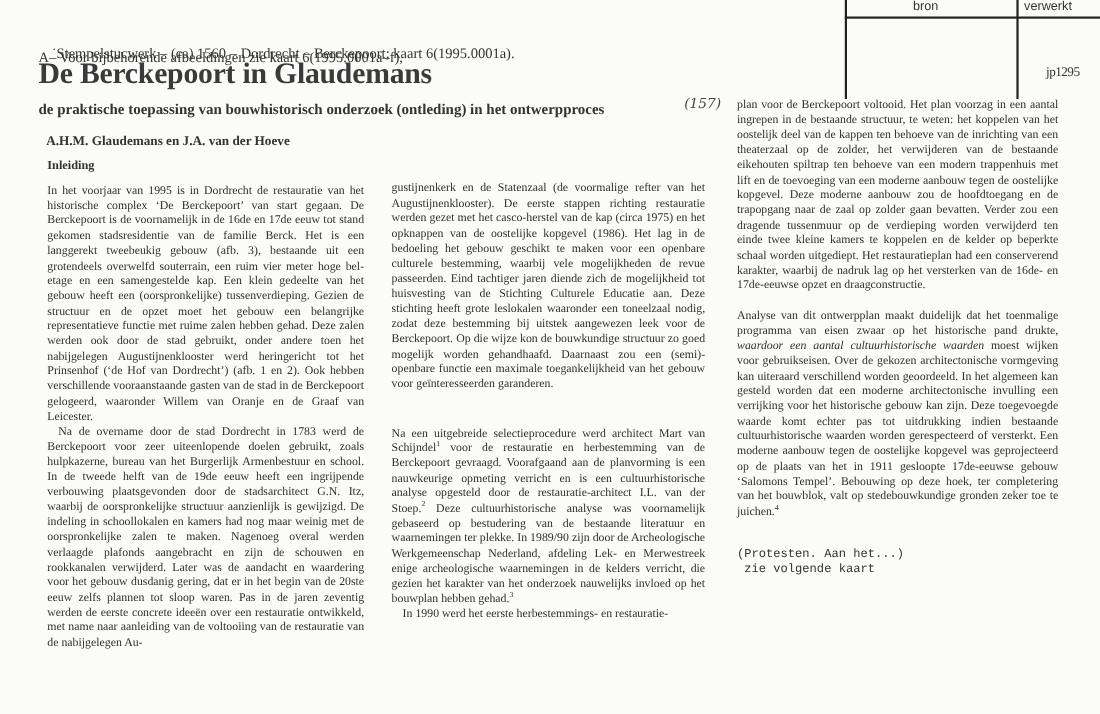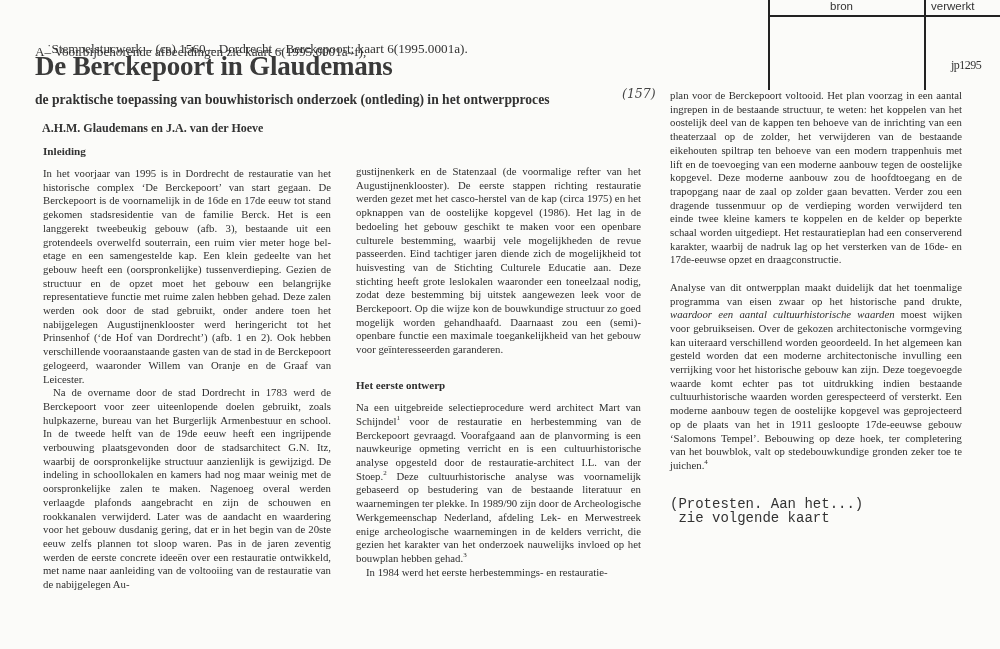--- a/index.html
+++ b/index.html
@@ -27,21 +27,21 @@
   sup { font-size: 7px; vertical-align: super; line-height: 0; }
   
   #src-table { left: 768px; top: 0; width: 232px; height: 90px; }
   .vline { position: absolute; background: #222; width: 1.5px; }
   .hline { position: absolute; background: #222; height: 1.5px; }
   .th { position: absolute; font-family: "Liberation Sans", "DejaVu Sans", sans-serif; font-size: 11.5px; color: #333; }
   .mono { font-family: "Liberation Mono", "DejaVu Sans Mono", monospace; color: #333; }
   #bron-text { position: absolute; left: 5px; top: 19px; font-size: 11.6px; line-height: 14px; white-space: pre; }
   #jp-code { left: 951px; top: 58px; font-size: 12px; color: #333; letter-spacing: -0.5px; }
   #handnote { left: 622px; top: 86px; font-family: "DejaVu Serif", serif; font-style: italic; font-size: 12.5px; color: #444; }
-  #continued { left: 670px; top: 497px; font-size: 14px; line-height: 14px; white-space: pre; }
+  #continued { left: 670px; top: 497px; font-size: 11px; line-height: 14px; white-space: pre; }
   .it { font-style: italic; }
 </style>
 </head>
 <body>
 
 <div id="ref1" class="abs ref-line">A– Voor bijbehorende afbeeldingen zie kaart 6(1995.0001a–f),</div>
 <div id="ref2" class="abs ref-line">˙Stempelstucwerk  – (ca) 1560 – Dordrecht – Berckepoort; kaart 6(1995.0001a).</div>
 
 <div id="src-table" class="abs">
   <div class="vline" style="left:0; top:0; height:90px;"></div>
@@ -60,24 +60,23 @@
 
 <div id="col1" class="col">
   <p>In het voorjaar van 1995 is in Dordrecht de restauratie van het historische complex ‘De Berckepoort’ van start gegaan. De Berckepoort is de voornamelijk in de 16de en 17de eeuw tot stand gekomen stadsresidentie van de familie Berck. Het is een langgerekt tweebeukig gebouw (afb. 3), bestaande uit een grotendeels overwelfd souterrain, een ruim vier meter hoge bel-etage en een samengestelde kap. Een klein gedeelte van het gebouw heeft een (oorspronkelijke) tussenverdieping. Gezien de structuur en de opzet moet het gebouw een belangrijke representatieve functie met ruime zalen hebben gehad. Deze zalen werden ook door de stad gebruikt, onder andere toen het nabijgelegen Augustijnenklooster werd heringericht tot het Prinsenhof (‘de Hof van Dordrecht’) (afb. 1 en 2). Ook hebben verschillende vooraanstaande gasten van de stad in de Berckepoort gelogeerd, waaronder Willem van Oranje en de Graaf van Leicester.</p>
   <p class="indent">Na de overname door de stad Dordrecht in 1783 werd de Berckepoort voor zeer uiteenlopende doelen gebruikt, zoals hulpkazerne, bureau van het Burgerlijk Armenbestuur en school. In de tweede helft van de 19de eeuw heeft een ingrijpende verbouwing plaatsgevonden door de stadsarchitect G.N. Itz, waarbij de oorspronkelijke structuur aanzienlijk is gewijzigd. De indeling in schoollokalen en kamers had nog maar weinig met de oorspronkelijke zalen te maken. Nagenoeg overal werden verlaagde plafonds aangebracht en zijn de schouwen en rookkanalen verwijderd. Later was de aandacht en waardering voor het gebouw dusdanig gering, dat er in het begin van de 20ste eeuw zelfs plannen tot sloop waren. Pas in de jaren zeventig werden de eerste concrete ideeën over een restauratie ontwikkeld, met name naar aanleiding van de voltooiing van de restauratie van de nabijgelegen Au-</p>
 </div>
 
 <div id="col2" class="col">
   <p>gustijnenkerk en de Statenzaal (de voormalige refter van het Augustijnenklooster). De eerste stappen richting restauratie werden gezet met het casco-herstel van de kap (circa 1975) en het opknappen van de oostelijke kopgevel (1986). Het lag in de bedoeling het gebouw geschikt te maken voor een openbare culturele bestemming, waarbij vele mogelijkheden de revue passeerden. Eind tachtiger jaren diende zich de mogelijkheid tot huisvesting van de Stichting Culturele Educatie aan. Deze stichting heeft grote leslokalen waaronder een toneelzaal nodig, zodat deze bestemming bij uitstek aangewezen leek voor de Berckepoort. Op die wijze kon de bouwkundige structuur zo goed mogelijk worden gehandhaafd. Daarnaast zou een (semi)-openbare functie een maximale toegankelijkheid van het gebouw voor geïnteresseerden garanderen.</p>
   <div class="gap"></div>
   <div class="gap" style="height:8px;"></div>
-  <h3>Het eerste ontwerp</h3>
   <div class="gap" style="height:9px;"></div>
   <p><span>Na een uitgebreide selectieprocedure werd architect Mart van Schijndel</span><sup>1</sup><span> voor de restauratie en herbestemming van de Berckepoort gevraagd. Voorafgaand aan de planvorming is een nauwkeurige opmeting verricht en is een cultuurhistorische analyse opgesteld door de restauratie-architect I.L. van der Stoep.</span><sup>2</sup><span> Deze cultuurhistorische analyse was voornamelijk gebaseerd op bestudering van de bestaande literatuur en waarnemingen ter plekke. In 1989/90 zijn door de Archeologische Werkgemeenschap Nederland, afdeling Lek- en Merwestreek enige archeologische waarnemingen in de kelders verricht, die gezien het karakter van het onderzoek nauwelijks invloed op het bouwplan hebben gehad.</span><sup>3</sup></p>
-  <p class="indent">In 1984 werd het eerste herbestemmings- en restauratie-</p>
+  <p class="indent">In 1990 werd het eerste herbestemmings- en restauratie-</p>
 </div>
 
 <div id="col3" class="col">
   <p>plan voor de Berckepoort voltooid. Het plan voorzag in een aantal ingrepen in de bestaande structuur, te weten: het koppelen van het oostelijk deel van de kappen ten behoeve van de inrichting van een theaterzaal op de zolder, het verwijderen van de bestaande eikehouten spiltrap ten behoeve van een modern trappenhuis met lift en de toevoeging van een moderne aanbouw tegen de oostelijke kopgevel. Deze moderne aanbouw zou de hoofdtoegang en de trapopgang naar de zaal op zolder gaan bevatten. Verder zou een dragende tussenmuur op de verdieping worden verwijderd ten einde twee kleine kamers te koppelen en de kelder op beperkte schaal worden uitgediept. Het restauratieplan had een conserverend karakter, waarbij de nadruk lag op het versterken van de 16de- en 17de-eeuwse opzet en draagconstructie.</p>
   <div class="gap"></div>
   <p><span>Analyse van dit ontwerpplan maakt duidelijk dat het toenmalige programma van eisen zwaar op het historische pand drukte, </span><span class="it">waardoor een aantal cultuurhistorische waarden</span><span> moest wijken voor gebruikseisen. Over de gekozen architectonische vormgeving kan uiteraard verschillend worden geoordeeld. In het algemeen kan gesteld worden dat een moderne architectonische invulling een verrijking voor het historische gebouw kan zijn. Deze toegevoegde waarde komt echter pas tot uitdrukking indien bestaande cultuurhistorische waarden worden gerespecteerd of versterkt. Een moderne aanbouw tegen de oostelijke kopgevel was geprojecteerd op de plaats van het in 1911 gesloopte 17de-eeuwse gebouw ‘Salomons Tempel’. Bebouwing op deze hoek, ter completering van het bouwblok, valt op stedebouwkundige gronden zeker toe te juichen.</span><sup>4</sup></p>
 </div>
 
 <div id="continued" class="abs mono">(Protesten. Aan het...)
  zie volgende kaart</div>

